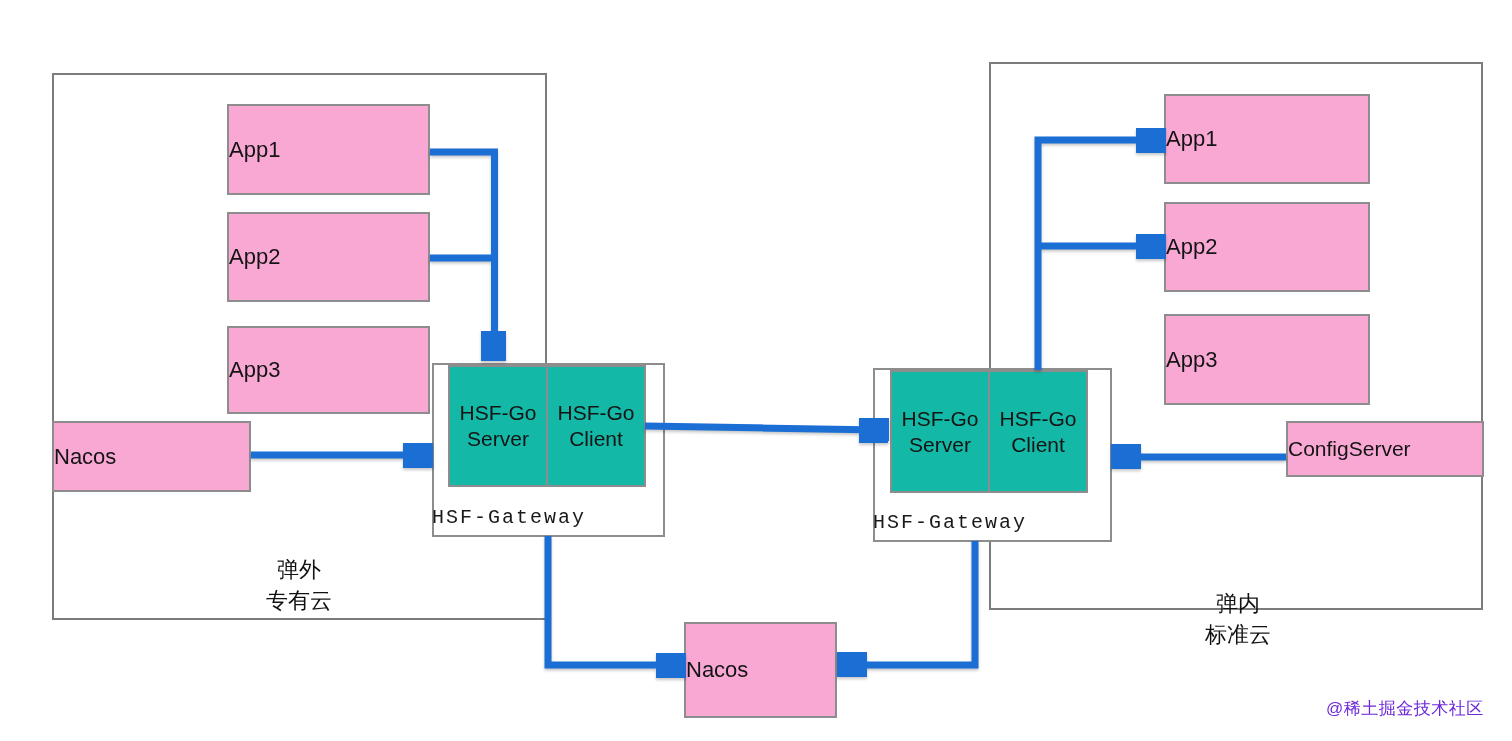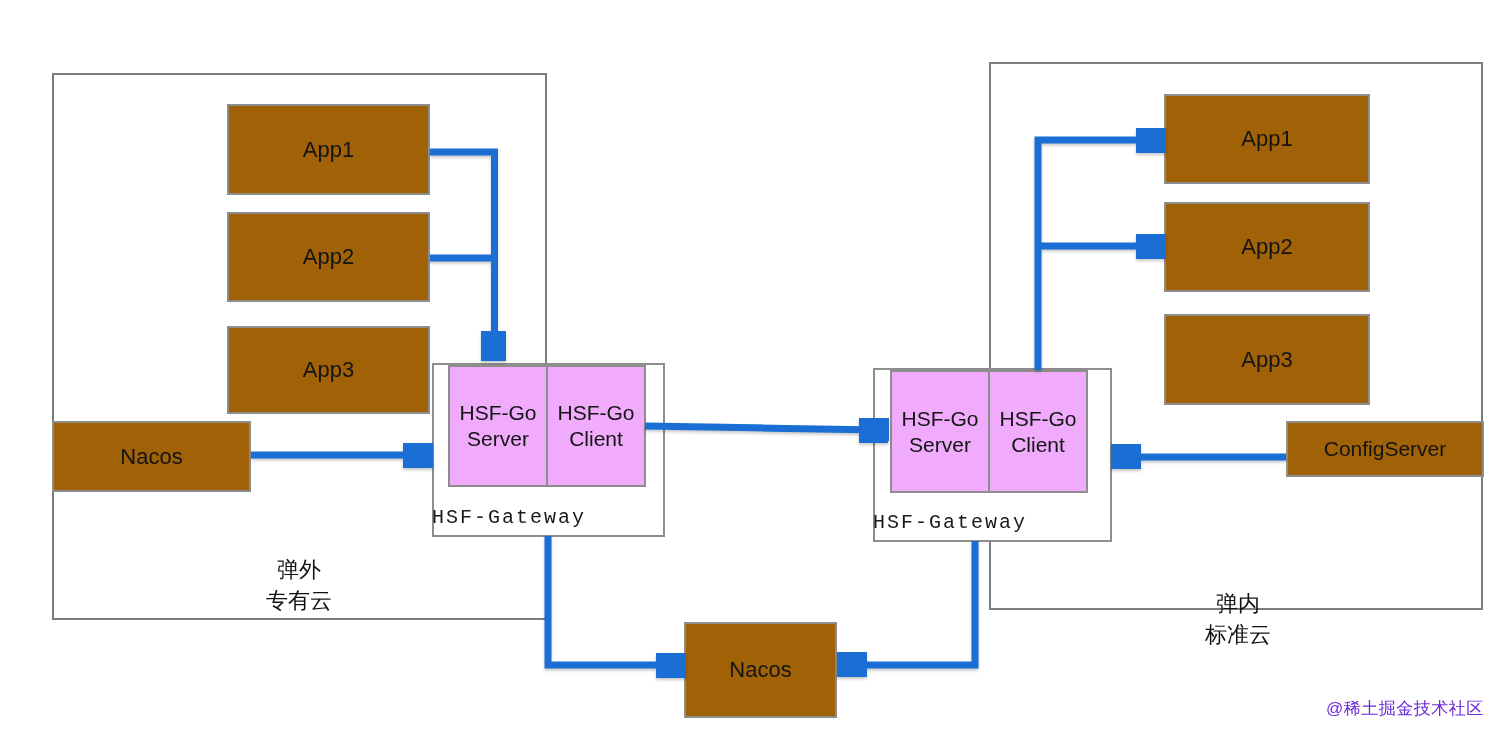--- a/index.html
+++ b/index.html
@@ -5,31 +5,31 @@
   html,body{margin:0;padding:0;background:#ffffff;}
   .canvas{
     position:relative;width:1512px;height:741px;background:#ffffff;
     font-family:"Liberation Sans",sans-serif;color:#141414;overflow:hidden;
   }
   .container{
     position:absolute;box-sizing:border-box;
     border:2px solid #7c7c7c;background:#ffffff;
   }
   .box{
-    position:absolute;box-sizing:border-box;background:#a16207;
+    position:absolute;box-sizing:border-box;background:#f9a8d4;
     border:2px solid #8d8d8d;
-    display:flex;align-items:center;justify-content:center;
+    display:flex;align-items:center;justify-content:flex-start;
     text-align:center;font-size:22px;line-height:1.18;
   }
   .gw-outer{
     position:absolute;box-sizing:border-box;background:#ffffff;
     border:2px solid #8d8d8d;
   }
   .gw-inner{
-    position:absolute;box-sizing:border-box;background:#f0abfc;
+    position:absolute;box-sizing:border-box;background:#14b8a6;
     border:2px solid #8d8d8d;
     display:flex;align-items:center;justify-content:center;
     text-align:center;font-size:21px;line-height:1.22;padding:0 1px;
   }
   .gw-title{
     position:absolute;text-align:left;
     font-family:Liberation Mono, monospace;
     font-size:20px;letter-spacing:2px;color:#1a1a1a;
   }
   .region-label{

